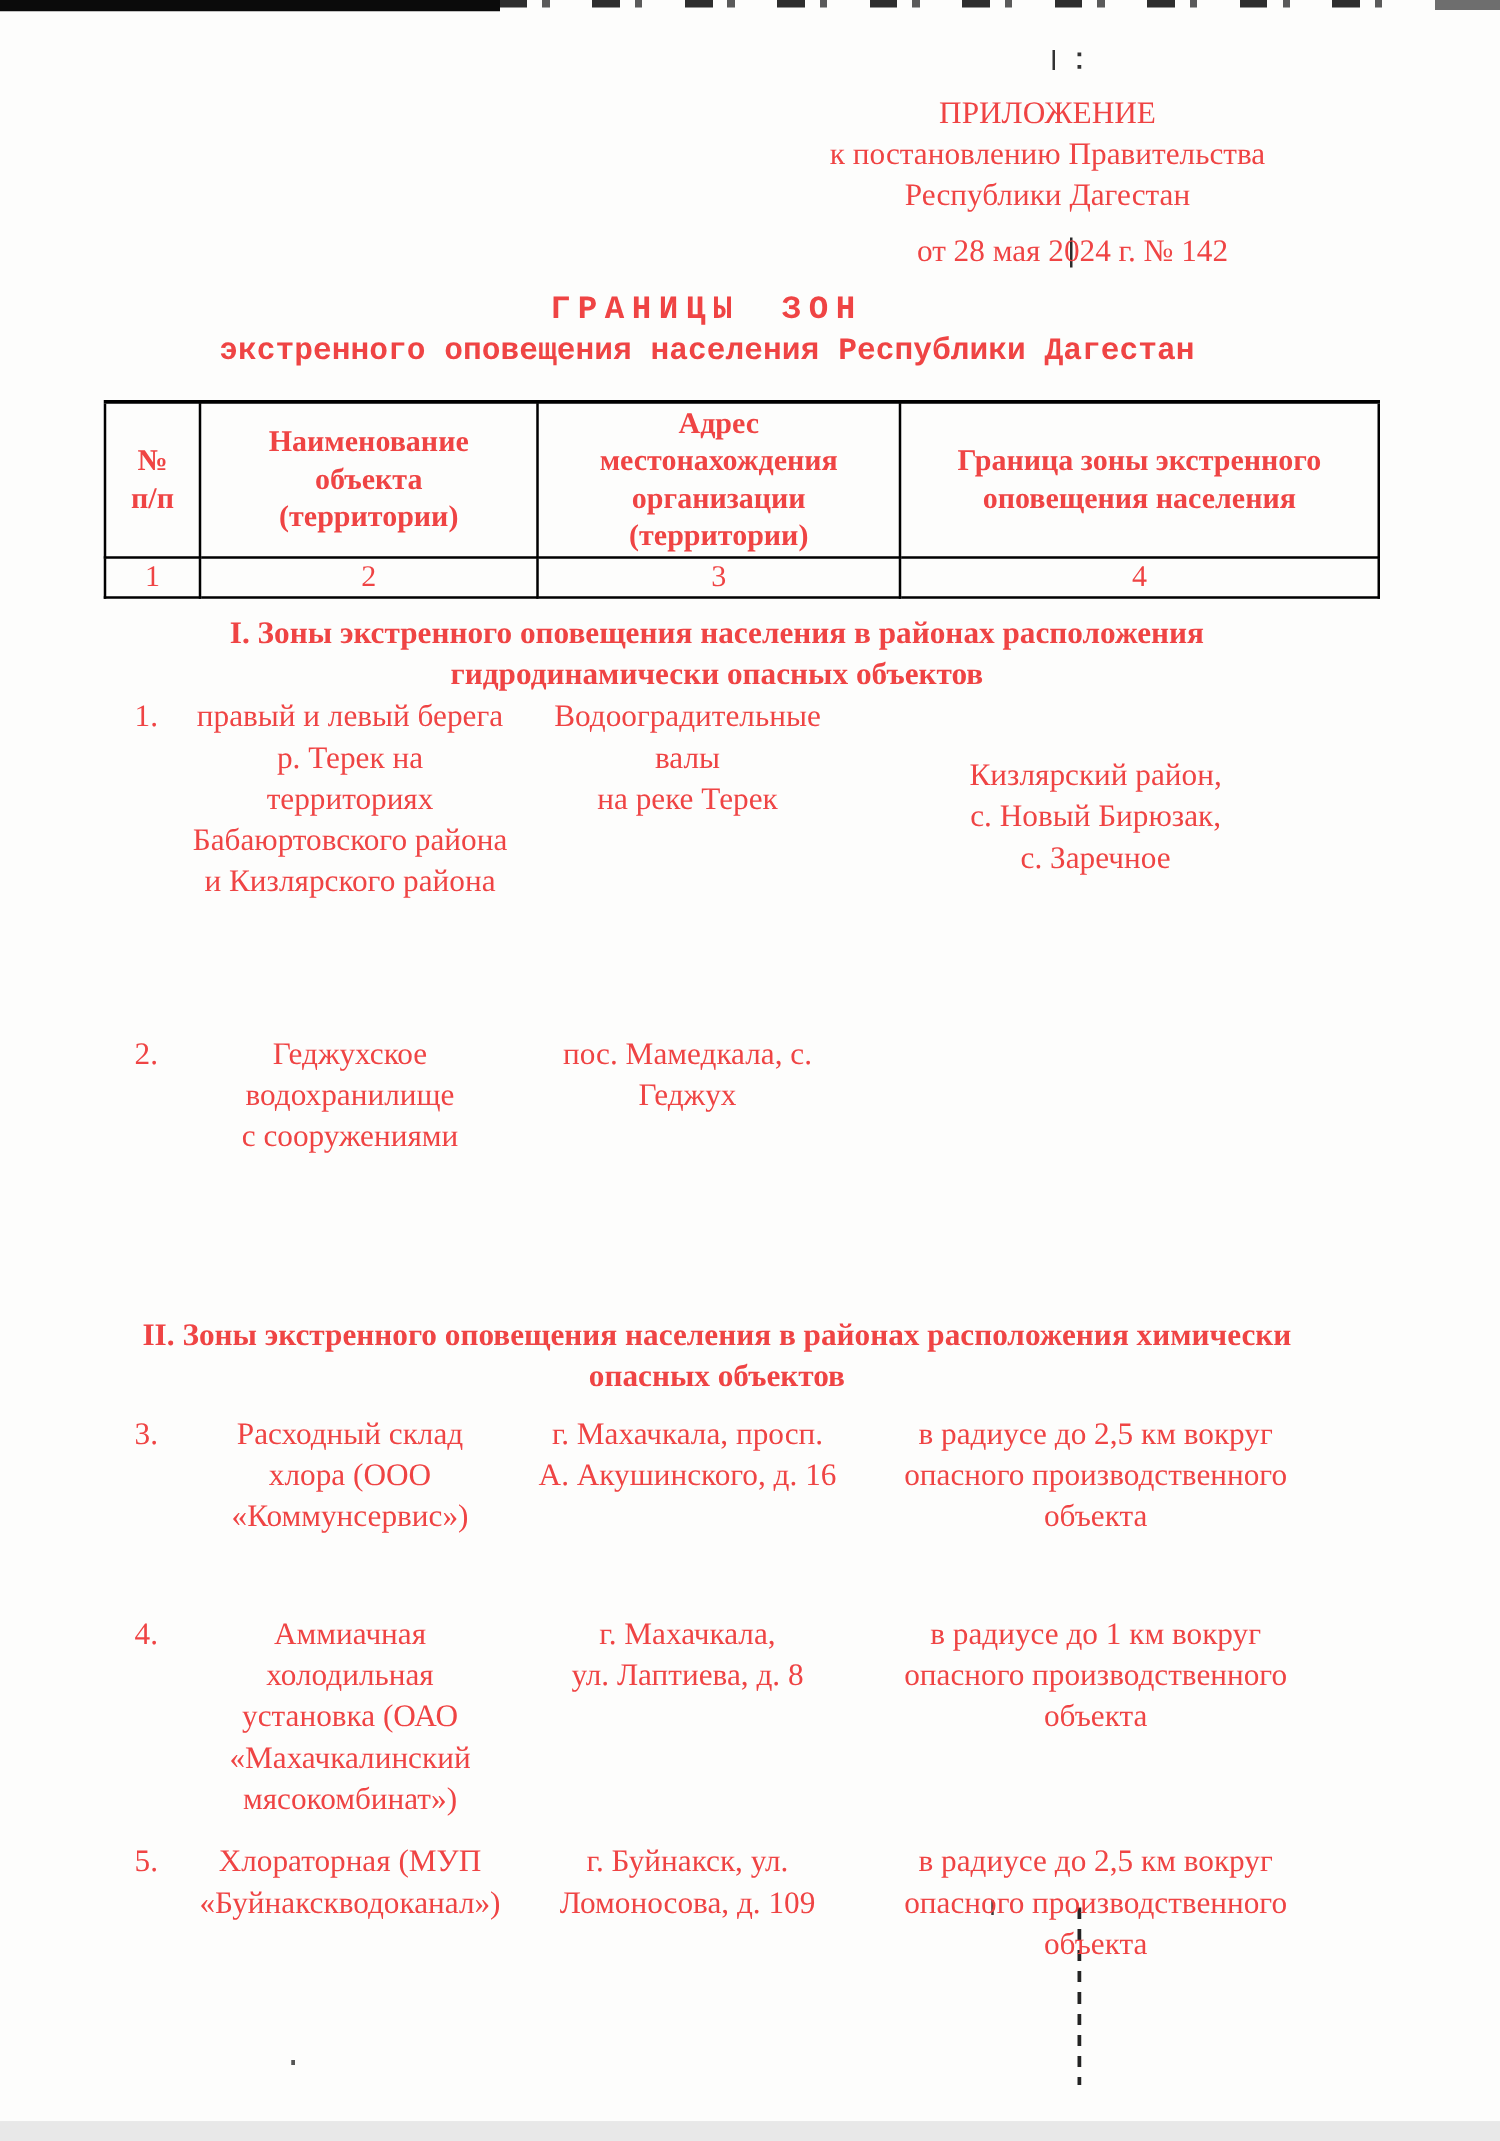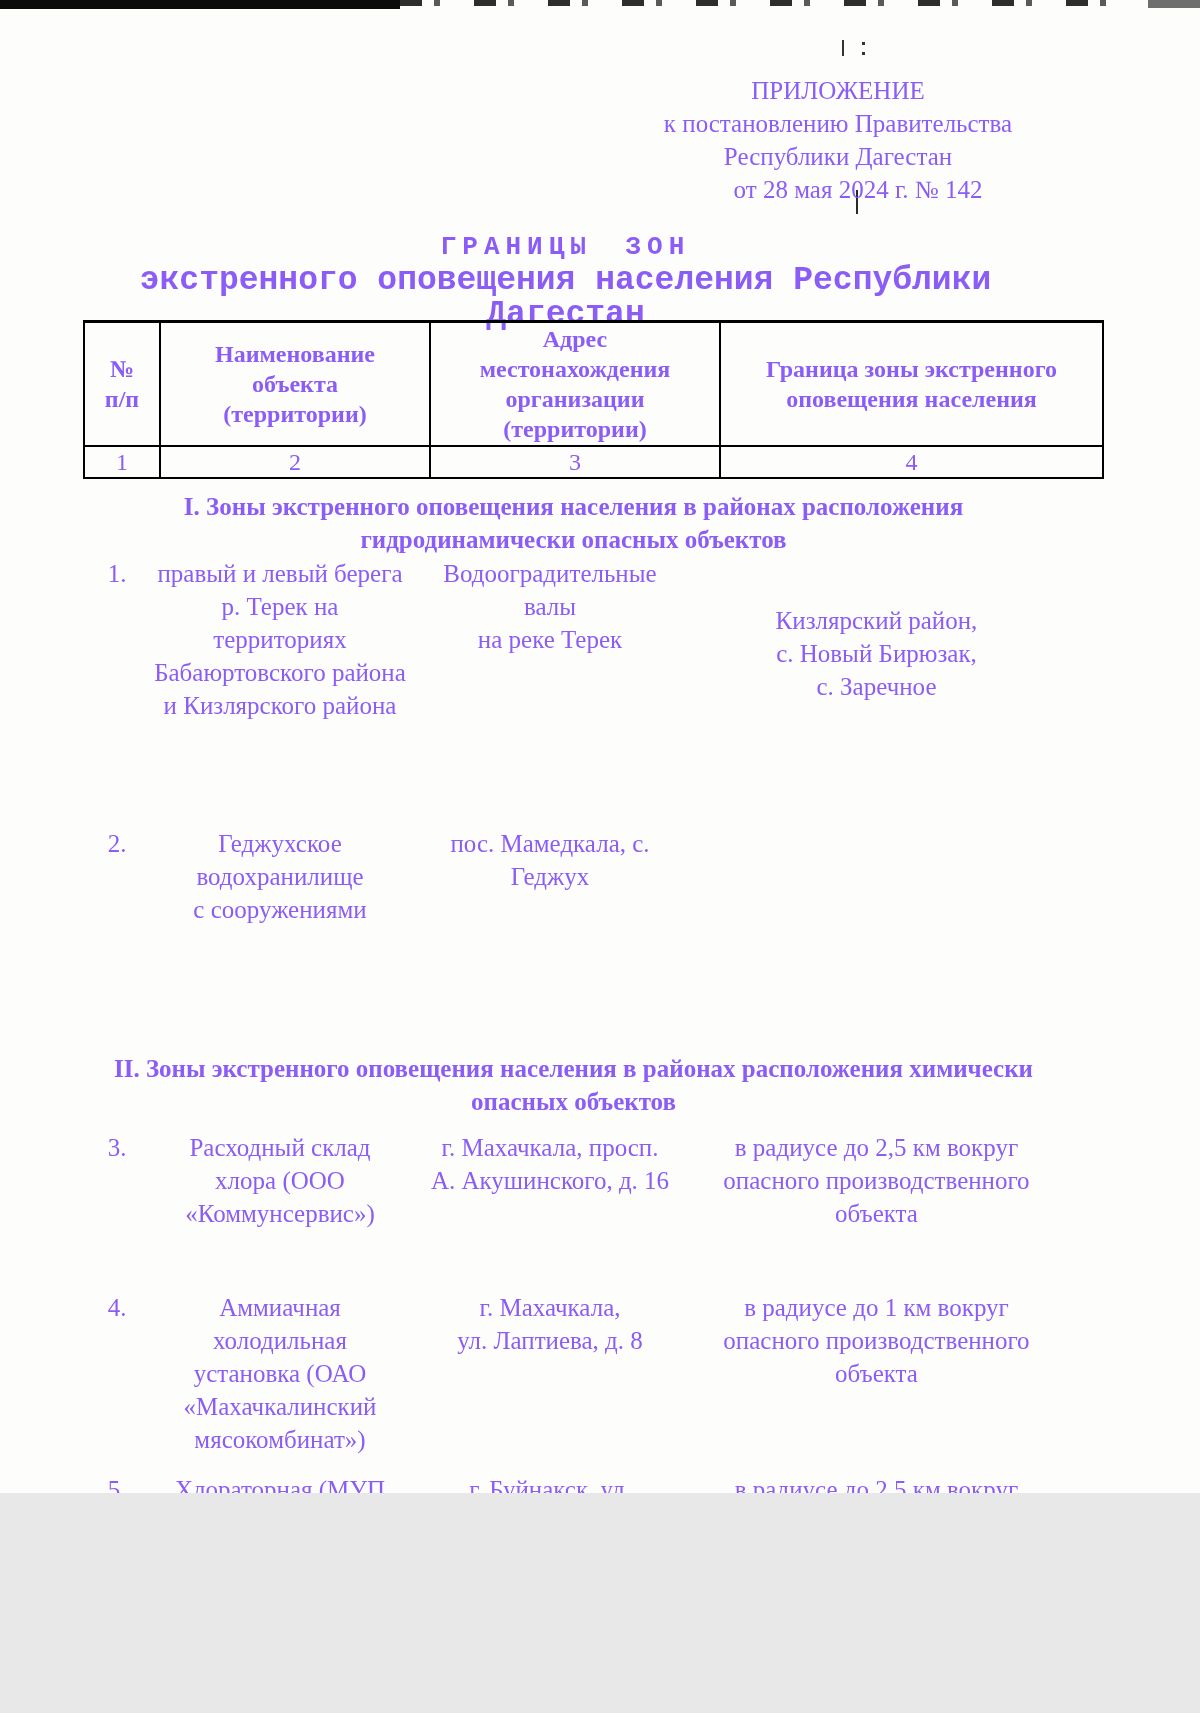--- a/index.html
+++ b/index.html
@@ -1,46 +1,46 @@
 <!DOCTYPE html>
 <html><head>
 <meta charset="utf-8">
 <style>
   html,body { margin:0; padding:0; background:#e8e8e8; }
   .page {
     position:relative;
-    width:1200px; height:1493px;
+    width:1200px; height:1697px;
     margin:0 auto;
     background:#fdfdfc;
     font-family:"Liberation Serif", serif;
-    color:#8b5cf6;
+    color:#ef4444;
     overflow:hidden;
   }
   
   .bar1 { position:absolute; left:0; top:0; width:400px; height:9px; background:#0b0b0b; }
   .bar2 { position:absolute; left:400px; top:0; width:740px; height:6px;
           background:repeating-linear-gradient(90deg,#2e2e2e 0 22px, transparent 22px 34px, #5a5a5a 34px 40px, transparent 40px 74px); }
   .bar3 { position:absolute; left:1148px; top:0; width:52px; height:8px; background:#4a4a4a; opacity:.8; }
   .tick-a { position:absolute; left:842px; top:40px; width:2px; height:16px; background:#333; }
   .tick-b { position:absolute; left:862px; top:42px; width:3px; height:3px; background:#333; box-shadow:0 10px 0 #333; }
   .tick-c { position:absolute; left:856px; top:190px; width:2px; height:24px; background:#2a2a2a; }
   .dash-v { position:absolute; left:862px; top:1526px; width:3px; height:142px;
             background:repeating-linear-gradient(180deg,#242424 0 9px, transparent 9px 17px); }
   .speck-a { position:absolute; left:793px; top:1520px; width:2px; height:12px; background:#3a3a3a; }
   .speck-b { position:absolute; left:233px; top:1648px; width:3px; height:4px; background:#555; }
 
   .doc-header {
     position:absolute; left:613px; top:74px; width:450px;
     font-size:25px; line-height:33px; text-align:center;
   }
-  .doc-header .date { padding-left:40px; }
+  .doc-header .date { margin-top:12px; padding-left:40px; }
 
   .doc-title { position:absolute; left:76px; top:230px; width:979px; text-align:center; font-weight:bold;font-family:Liberation Mono, monospace; }
   .doc-title .t1 { font-size:26px; letter-spacing:6px; word-spacing:12px; line-height:34px; }
-  .doc-title .t2 { font-size:33px; line-height:34px; }
+  .doc-title .t2 { font-size:25px; line-height:34px; }
 
   table.grid {
     position:absolute; left:83px; top:320px;
     border-collapse:collapse; table-layout:fixed;
   }
   table.grid th, table.grid td {
     border:2px solid #000;
     padding:0 4px;
     text-align:center;
     vertical-align:middle;

